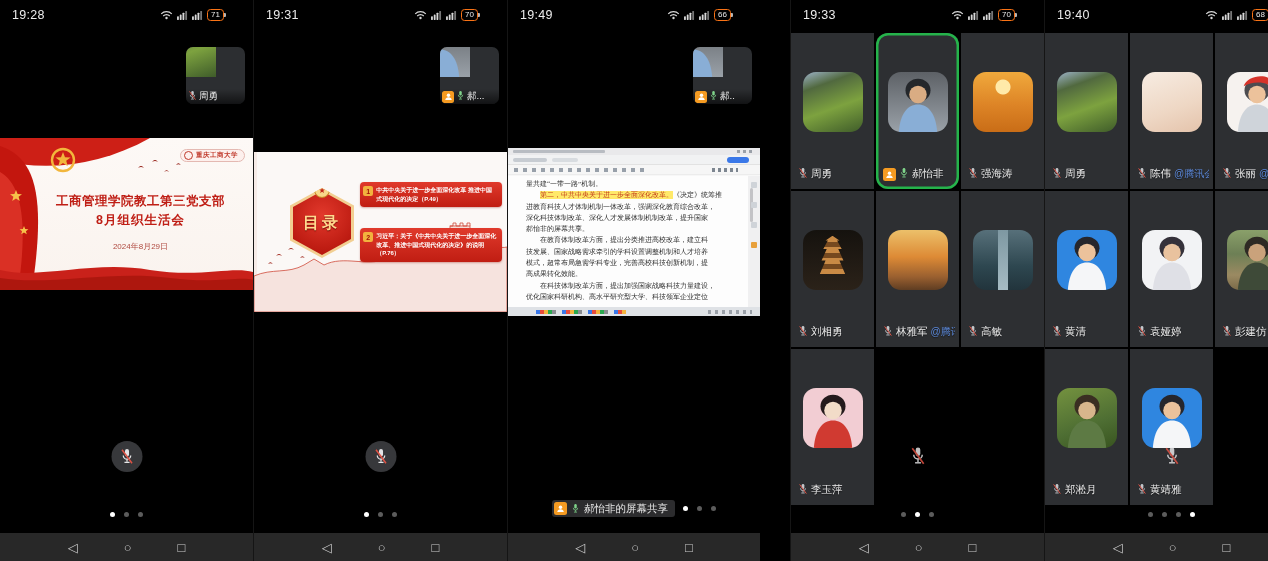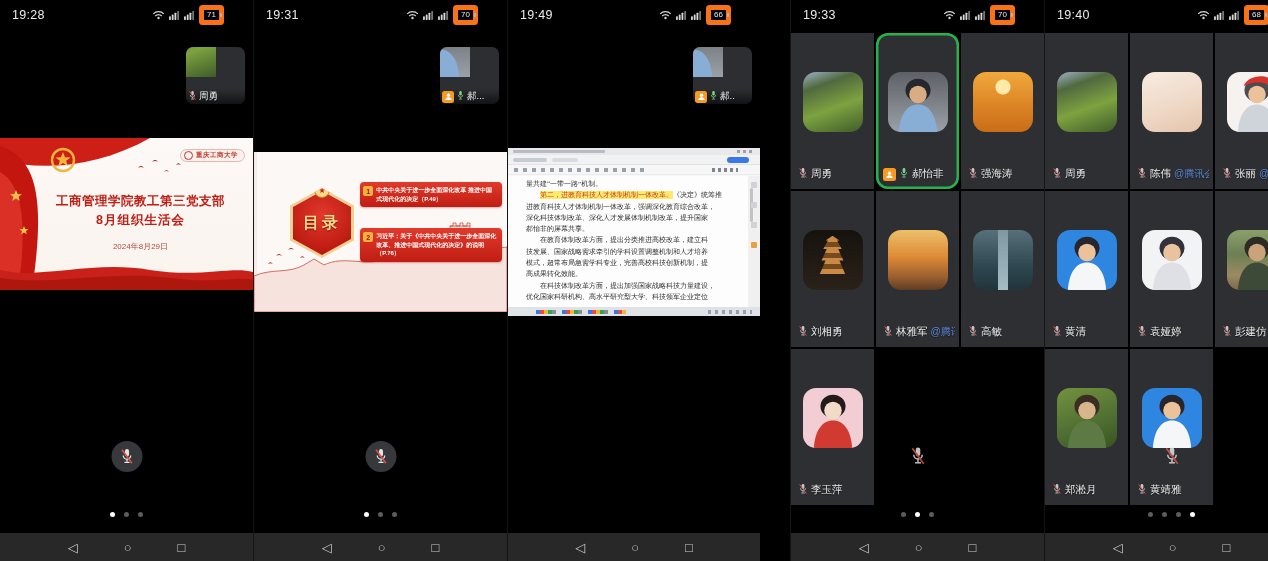--- a/index.html
+++ b/index.html
@@ -6,21 +6,21 @@
   body{width:1268px;height:561px;overflow:hidden;font-family:"Liberation Sans",sans-serif;-webkit-font-smoothing:antialiased;}
   #phones{display:flex;width:1044px;height:561px;}
   .panel{position:relative;height:561px;background:#000;overflow:hidden;flex:none;box-sizing:border-box;}
   .panel+.panel{border-left:1px solid #151515;}
 
   
   .statusbar{position:absolute;top:0;left:0;right:0;height:30px;display:flex;align-items:center;justify-content:space-between;color:#ececec;}
   .status-time{font-size:12.5px;padding-left:12px;letter-spacing:.3px;}
   .status-icons{display:flex;align-items:center;gap:4px;padding-right:26px;}
   .status-icons .icon{display:inline-flex;align-items:center;}
-  .battery{display:inline-block;border:5px solid #f97316;border-radius:3.5px;font-size:8px;line-height:10px;padding:0 3px;color:#e8e8e8;position:relative;margin-right:3px;}
+  .battery{display:inline-block;border:1px solid #f97316;border-radius:3.5px;font-size:8px;line-height:10px;padding:0 3px;color:#e8e8e8;position:relative;margin-right:3px;}
   .battery::after{content:"";position:absolute;right:-3px;top:3px;width:2px;height:4px;background:#b5b5b5;border-radius:0 1px 1px 0;}
 
   
   .thumb{position:absolute;top:47px;right:8px;width:59px;height:57px;border-radius:7px;overflow:hidden;background:#2c2e31;}
   .thumb .avatar{position:absolute;inset:0;border-radius:0;}
   .thumb-label{position:absolute;left:0;right:0;bottom:0;display:flex;align-items:center;gap:2px;padding:1px 2px;background:linear-gradient(transparent,rgba(0,0,0,.6));font-size:9.5px;color:#f0f0f0;white-space:nowrap;overflow:hidden;}
   .thumb-label .host-badge{width:12px;height:12px;flex:none;}
 
   
   .stage{position:absolute;left:0;width:100%;overflow:hidden;}
@@ -393,33 +393,55 @@
             <span class="rail-ic"></span>
             <span class="rail-ic"></span>
           </div>
       <div class="doc-note"></div>
       <div class="doc-taskbar">
             <span class="task-icons"></span>
             <span class="tray"></span>
           </div>
           <div class="doc-body">
             <div class="doc-line"><span>量共建“一带一路”机制。</span></div>
-            <div class="doc-line"><span>　　</span><span class="hl">第二，进教育科技人才体制机制一体改革。</span><span>《决定》统筹推</span></div>
+            <div class="doc-line"><span>　　</span><span class="hl">第二，中共中央关于进一步全面深化改革。</span><span>《决定》统筹推</span></div>
             <div class="doc-line"><span>进教育科技人才体制机制一体改革，强调深化教育综合改革，</span></div>
             <div class="doc-line"><span>深化科技体制改革、深化人才发展体制机制改革，提升国家</span></div>
             <div class="doc-line"><span>郝怡非的屏幕共享。</span></div>
             <div class="doc-line"><span>　　在教育体制改革方面，提出分类推进高校改革，建立科</span></div>
             <div class="doc-line"><span>技发展、国家战略需求牵引的学科设置调整机制和人才培养</span></div>
             <div class="doc-line"><span>模式，超常布局急需学科专业，完善高校科技创新机制，提</span></div>
             <div class="doc-line"><span>高成果转化效能。</span></div>
             <div class="doc-line"><span>　　在科技体制改革方面，提出加强国家战略科技力量建设，</span></div>
             <div class="doc-line"><span>优化国家科研机构、高水平研究型大学、科技领军企业定位</span></div>
           </div>
         </div>
       </div>
+      <div class="share-row">
+        <div class="share-pill-banner">
+          <span class="host-badge">
+            <svg viewBox="0 0 12 12">
+              <circle cx="6" cy="4.2" r="2.3" fill="#fff"></circle>
+              <path d="M1.6 10.6a4.5 4.5 0 0 1 8.8 0z" fill="#fff"></path>
+            </svg>
+          </span>
+          <span class="icon"><svg viewBox="0 0 14 16" width="9" height="11">
+              <rect x="5.1" y="1" width="3.8" height="7" rx="1.9" fill="#7fd48a"></rect>
+              <path d="M3.5 7a3.5 3.5 0 0 0 7 0" fill="none" stroke="#7fd48a" stroke-width="1.2"></path>
+              <line x1="7" y1="10.6" x2="7" y2="13" stroke="#7fd48a" stroke-width="1.2"></line>
+              <line x1="4.6" y1="13.6" x2="9.4" y2="13.6" stroke="#7fd48a" stroke-width="1.2"></line>
+            </svg></span>
+          <span class="share-text">郝怡非的屏幕共享</span>
+        </div>
+        <div class="page-dots inline">
+          <span class="dot active"></span>
+          <span class="dot"></span>
+          <span class="dot"></span>
+        </div>
+      </div>
       <div class="navbar">
         <span class="nav-key">◁</span>
         <span class="nav-key">○</span>
         <span class="nav-key">□</span>
       </div>
     </div>
     <div class="panel" style="width: 254px; margin-left: 30px;">
       <div class="statusbar">
         <span class="status-time">19:33</span>
         <span class="status-icons">

